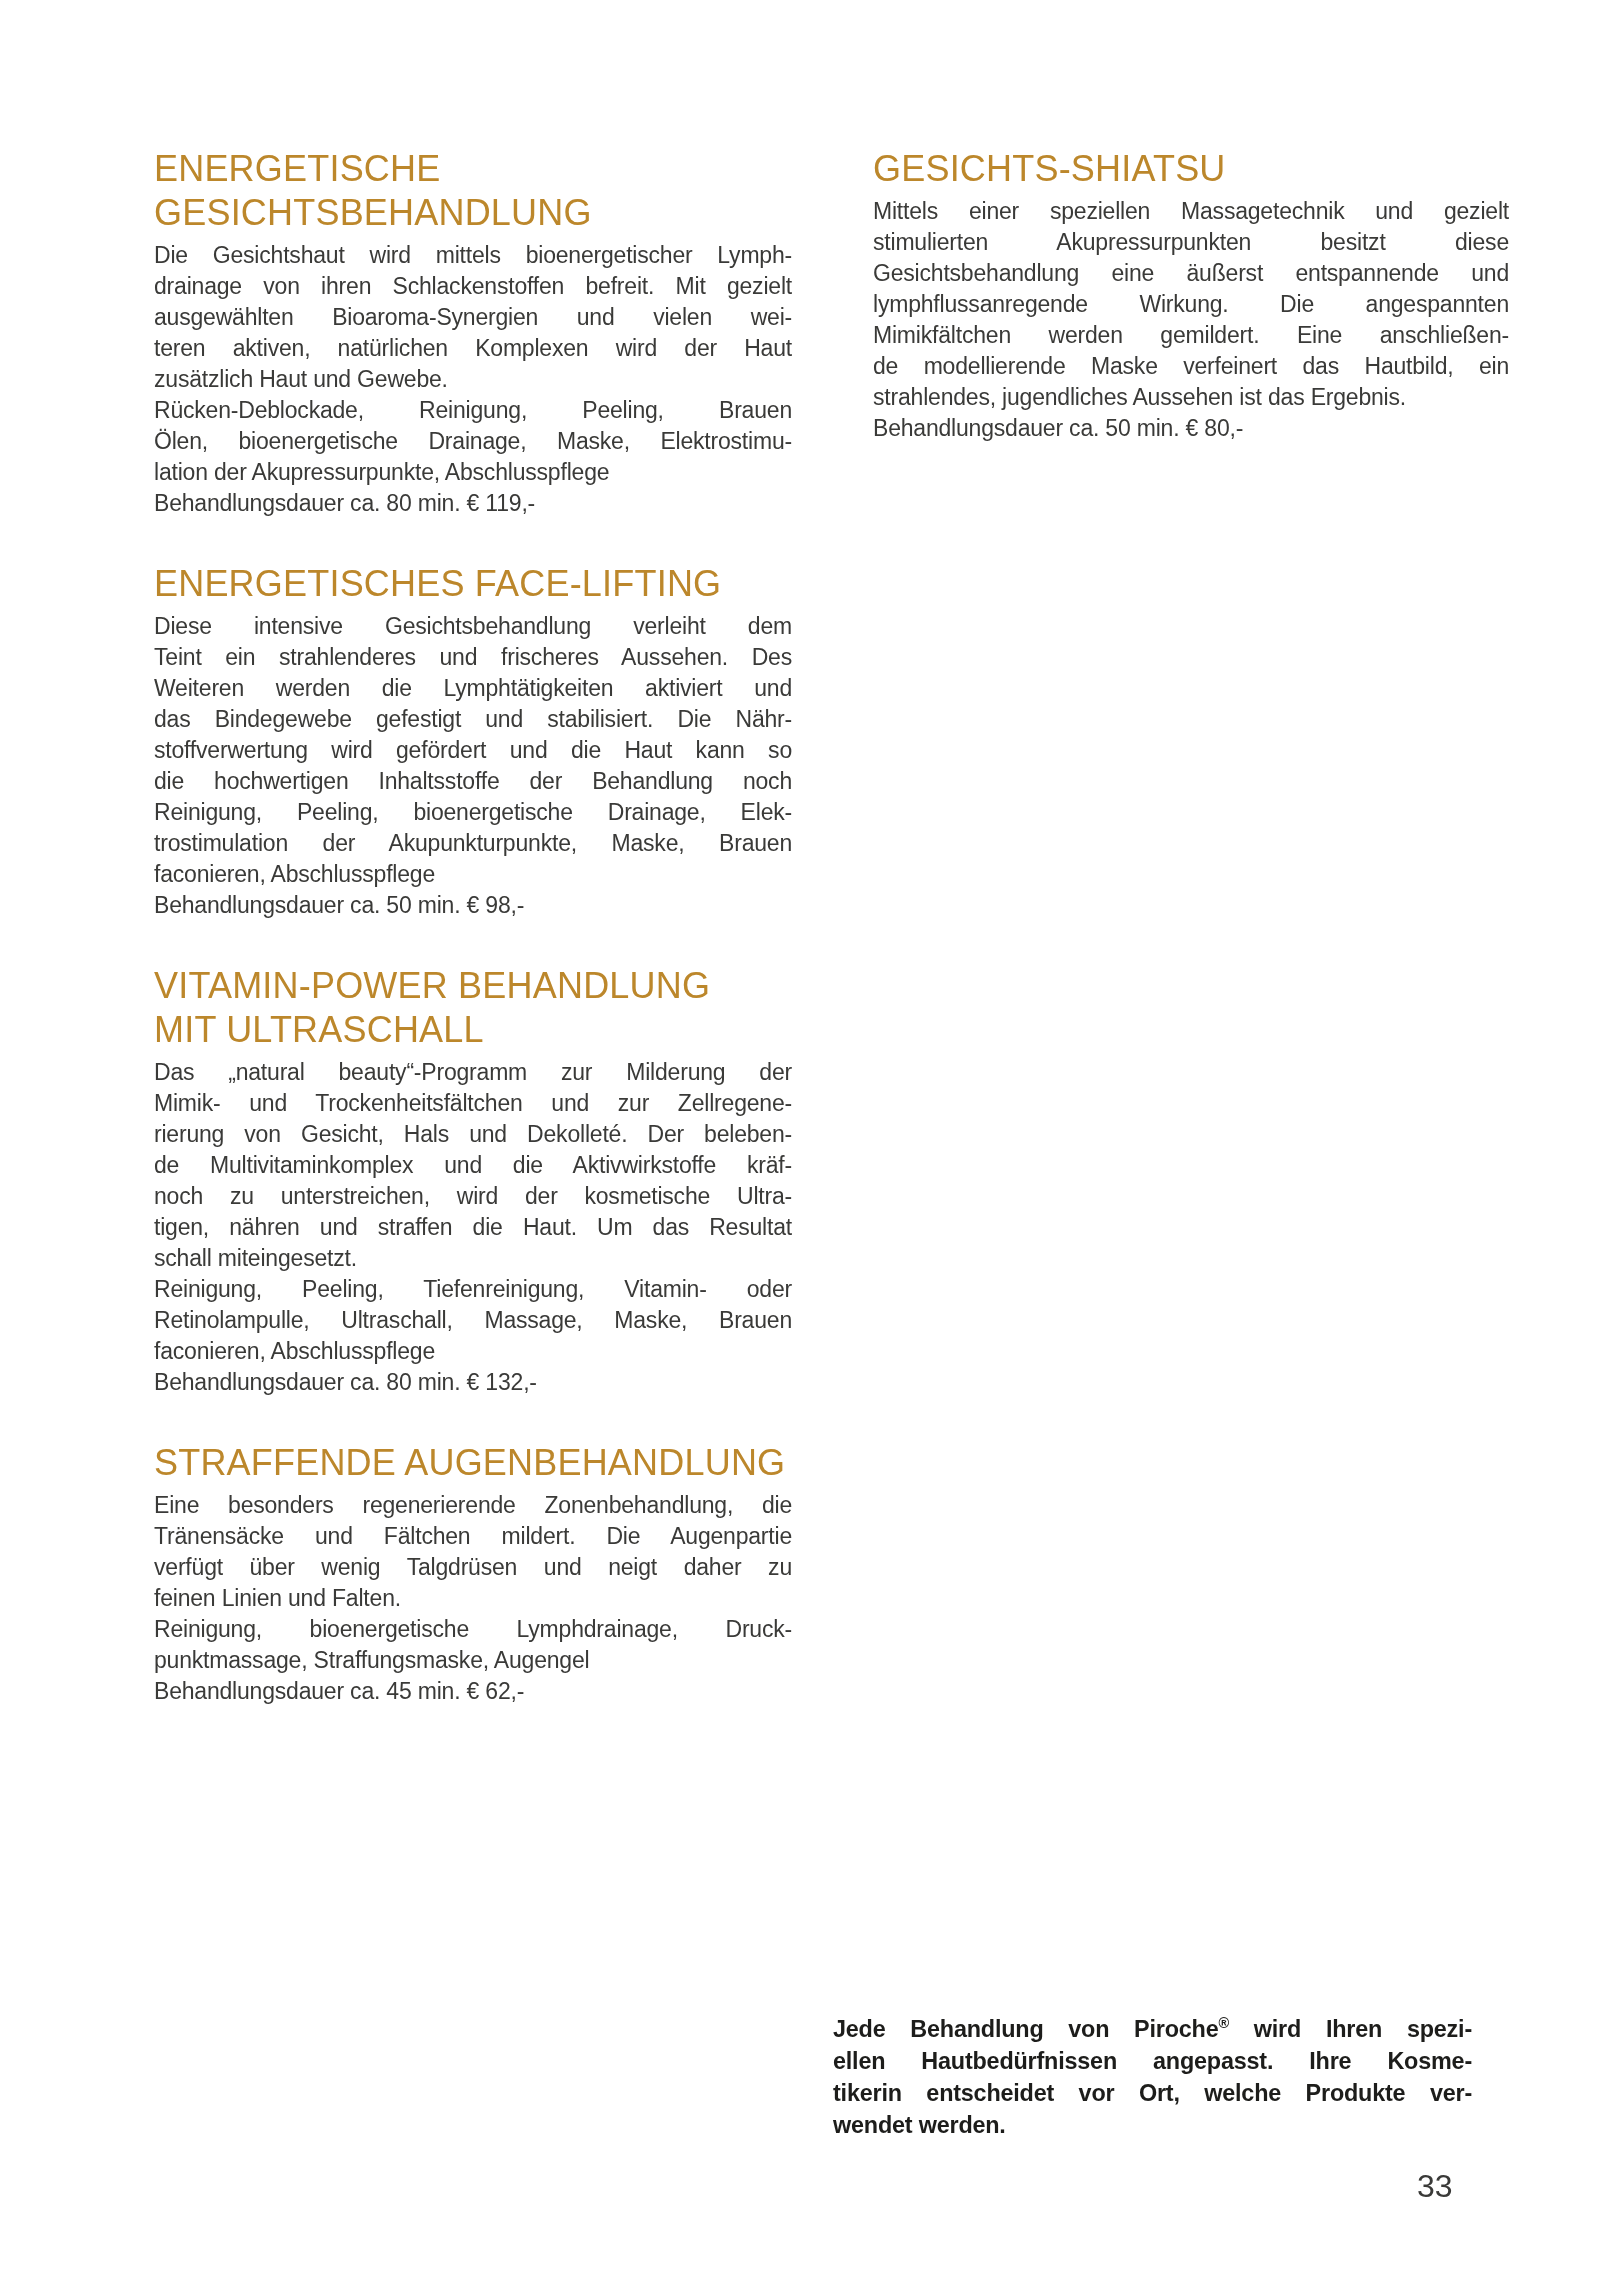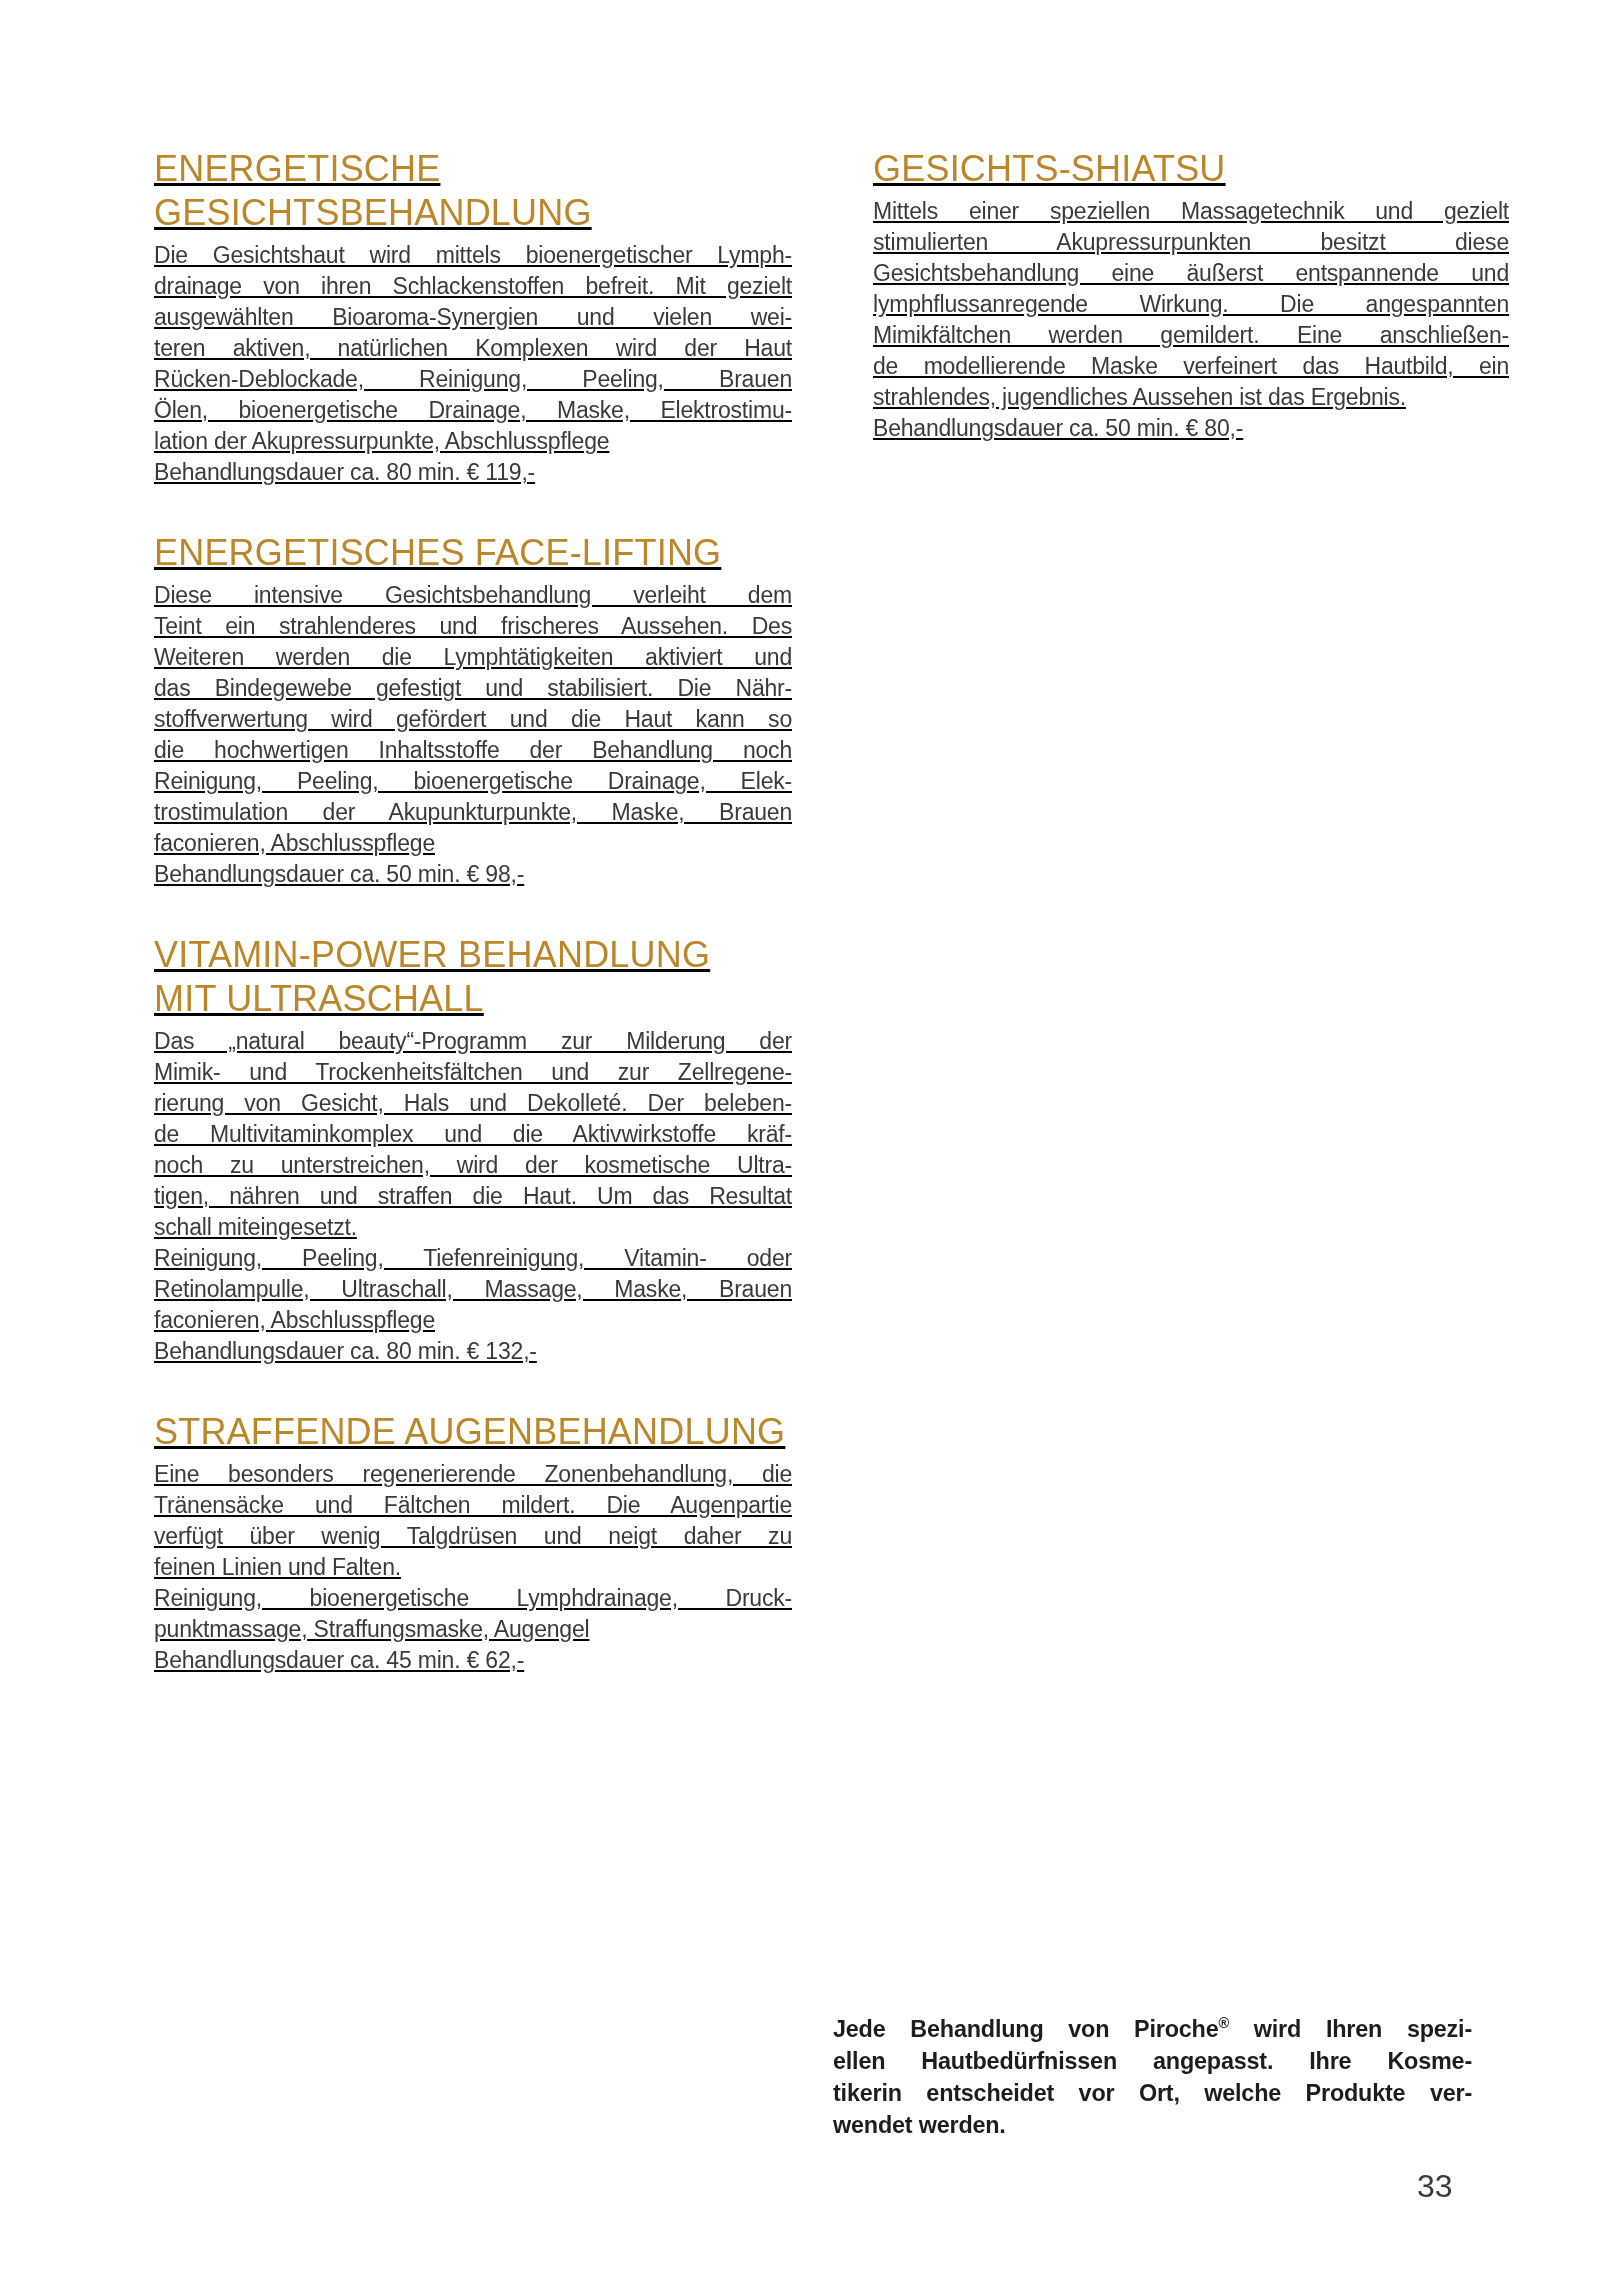--- a/index.html
+++ b/index.html
@@ -16,21 +16,21 @@
     font-family: "Liberation Sans", sans-serif;
     overflow: hidden;
   }
   .col {
     position: absolute;
     top: 147px;
   }
   #left-col  { left: 154px;  width: 638px; }
   #right-col { left: 837px; width: 636px; margin-left: 36px; }
 
-  .treatment { margin: 0 0 43px 0; text-decoration: underline; }
+  .treatment { margin: 0 0 43px 0; }
 
   .heading {
     margin: 0;
     font-size: 36px;
     line-height: 44px;
     font-weight: 400;
     letter-spacing: 0.2px;
     color: var(--heading, #bc872b);
   }
 
@@ -81,20 +81,21 @@
       <section class="treatment">
         <h2 class="heading">
           <div>ENERGETISCHE</div>
           <div>GESICHTSBEHANDLUNG</div>
         </h2>
         <div class="body">
           <div class="tline just"><span>Die Gesichtshaut wird mittels bioenergetischer Lymph-</span></div>
           <div class="tline just"><span>drainage von ihren Schlackenstoffen befreit. Mit gezielt</span></div>
           <div class="tline just"><span>ausgewählten Bioaroma-Synergien und vielen wei-</span></div>
           <div class="tline just"><span>teren aktiven, natürlichen Komplexen wird der Haut</span></div>
+          <div class="tline"><span>zusätzlich Haut und Gewebe.</span></div>
           <div class="tline just"><span>Rücken-Deblockade, Reinigung, Peeling, Brauen</span></div>
           <div class="tline just"><span>Ölen, bioenergetische Drainage, Maske, Elektrostimu-</span></div>
           <div class="tline"><span>lation der Akupressurpunkte, Abschlusspflege</span></div>
           <div class="tline"><span>Behandlungsdauer ca. 80 min. € 119,-</span></div>
         </div>
       </section>
       <section class="treatment">
         <h2 class="heading">
           <div>ENERGETISCHES FACE-LIFTING</div>
         </h2>

